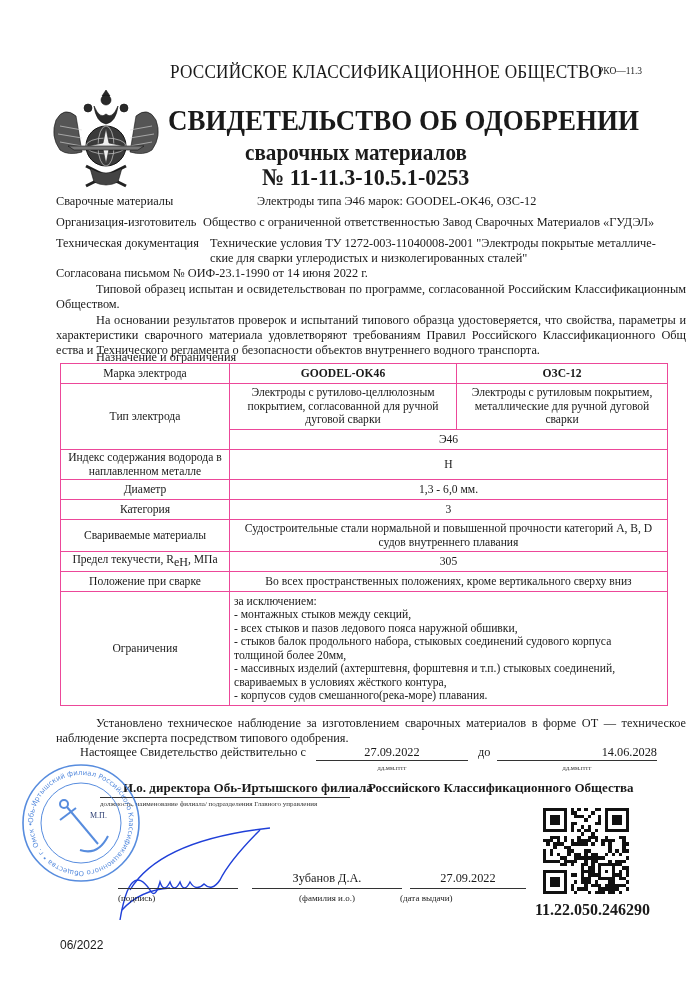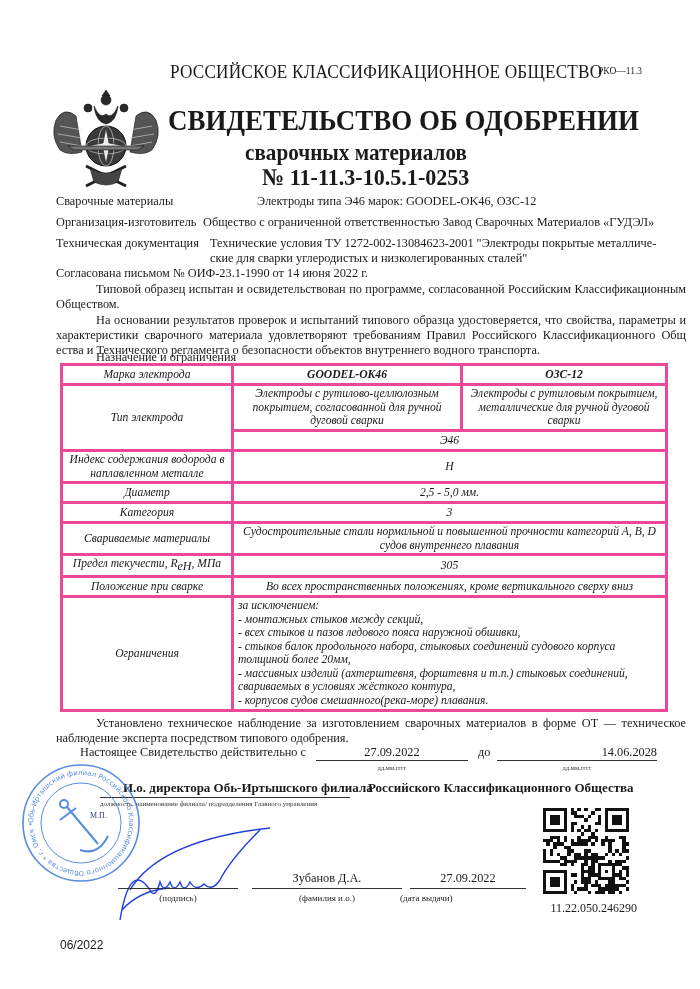--- a/index.html
+++ b/index.html
@@ -13,21 +13,21 @@
   .cert-num { left: 262px; top: 164px; font-size: 24px; font-weight: bold; white-space: nowrap; transform: scaleX(0.92); transform-origin: left top; }
   .emblem { left: 46px; top: 86px; width: 120px; height: 110px; }
 
   .info { font-size: 12.3px; line-height: 15px; white-space: nowrap; }
   .lbl { left: 56px; }
   .para { left: 56px; width: 630px; font-size: 12.3px; line-height: 15px; text-align: justify; }
   .indent { text-indent: 40px; }
 
   table.spec { position: absolute; left: 60px; top: 363px; width: 608px; border-collapse: collapse;
                font-size: 11.6px; line-height: 13.5px; }
-  table.spec td { border: 3px solid #ec4899; text-align: center; vertical-align: middle; padding: 1px 4px; font-style: italic; }
+  table.spec td { border: 1px solid #ec4899; text-align: center; vertical-align: middle; padding: 1px 4px; }
   table.spec td.c1 { width: 160px; }
   table.spec td.c2 { width: 218px; }
   .bold { font-weight: bold; }
   .left { text-align: left !important; }
   sub { font-size: 12px; }
 
   .line { position: absolute; border-bottom: 1px solid #333; height: 0; }
   .tiny { font-size: 6.5px; color: #333; }
   .small { font-size: 9px; color: #222; }
   .sig-title { font-size: 13px; font-weight: bold; white-space: nowrap; }
@@ -70,21 +70,21 @@
 <div class="abs cert-sub">сварочных материалов</div>
 <div class="abs cert-num">№ 11-11.3-10.5.1-0253</div>
 
 <div class="abs info lbl" style="top:194px">Сварочные материалы</div>
 <div class="abs info" style="left:257px; top:194px">Электроды типа Э46 марок: GOODEL-OK46, ОЗС-12</div>
 
 <div class="abs info lbl" style="top:215px">Организация-изготовитель</div>
 <div class="abs info" style="left:203px; top:215px">Общество с ограниченной ответственностью Завод Сварочных Материалов «ГУДЭЛ»</div>
 
 <div class="abs info lbl" style="top:236px">Техническая документация</div>
-<div class="abs info" style="left:210px; top:236px">Технические условия ТУ  1272-002-13084623-2001 "Электроды покрытые металличе-</div>
+<div class="abs info" style="left:210px; top:236px">Технические условия ТУ  1272-003-11040008-2001 "Электроды покрытые металличе-</div>
 <div class="abs info" style="left:210px; top:251px">ские для сварки углеродистых и низколегированных сталей"</div>
 
 <div class="abs info lbl" style="top:266px">Согласована   письмом № ОИФ-23.1-1990 от 14 июня 2022 г.</div>
 
 <div class="abs para indent" style="top:282px">Типовой образец испытан и освидетельствован по программе, согласованной Российским Классификационным Обществом.</div>
 <div class="abs para indent" style="top:313px">На основании результатов проверок и испытаний типового образца удостоверяется, что свойства, параметры и характеристики сварочного материала удовлетворяют требованиям Правил Российского Классификационного Общ ества и Технического регламента о безопасности объектов  внутреннего водного транспорта.</div>
 <div class="abs info" style="left:96px; top:350px">Назначение и ограничения</div>
 
 <table class="spec">
   <tbody>
@@ -100,21 +100,21 @@
   </tr>
   <tr style="height:20px">
     <td colspan="2">Э46</td>
   </tr>
   <tr style="height:30px">
     <td class="c1">Индекс содержания водорода в наплавленном металле</td>
     <td colspan="2">H</td>
   </tr>
   <tr style="height:20px">
     <td class="c1">Диаметр</td>
-    <td colspan="2">2,5 - 5,0 мм.</td>
+    <td colspan="2">1,3 - 6,0 мм.</td>
   </tr>
   <tr style="height:20px">
     <td class="c1">Категория</td>
     <td colspan="2">3</td>
   </tr>
   <tr style="height:32px">
     <td class="c1">Свариваемые материалы</td>
     <td colspan="2">Судостроительные стали нормальной и повышенной прочности категорий A, B, D судов внутреннего плавания</td>
   </tr>
   <tr style="height:20px">
@@ -175,21 +175,21 @@
 
 <svg class="abs signature" viewBox="0 0 180 110">
   <g fill="none" stroke="#1f3fd8" stroke-width="1.4">
     <path d="M30 70 Q60 20 170 8"></path>
     <path d="M20 100 Q30 40 50 70 Q55 80 60 62 Q64 74 70 62 Q74 74 80 62 Q84 74 90 62 Q96 72 104 64 Q112 72 120 60 Q130 40 160 10"></path>
     <path d="M22 90 Q40 70 70 68"></path>
   </g>
 </svg>
 
 <div class="line" style="left:118px; top:888px; width:120px;"></div>
-<div class="abs small" style="left:118px; width:120px; text-align:center; top:893px">(подпись)</div>
+<div class="abs small" style="left:118px; width:120px; top:893px">(подпись)</div>
 
 <div class="abs info" style="left:252px; width:150px; text-align:center; top:871px">Зубанов Д.А.</div>
 <div class="line" style="left:252px; top:888px; width:150px;"></div>
 <div class="abs small" style="left:252px; width:150px; text-align:center; top:893px">(фамилия и.о.)</div>
 
 <div class="abs info" style="left:410px; width:116px; text-align:center; top:871px">27.09.2022</div>
 <div class="line" style="left:410px; top:888px; width:116px;"></div>
 <div class="abs small" style="left:400px; width:116px; text-align:left; top:893px">(дата выдачи)</div>
 
 <svg class="abs qr" viewBox="0 0 25 25" shape-rendering="crispEdges">
@@ -408,15 +408,15 @@
     <rect x="18" y="0" width="7" height="7" fill="#111"></rect>
     <rect x="19" y="1" width="5" height="5" fill="#fff"></rect>
     <rect x="20" y="2" width="3" height="3" fill="#111"></rect>
     <rect x="0" y="18" width="7" height="7" fill="#111"></rect>
     <rect x="1" y="19" width="5" height="5" fill="#fff"></rect>
     <rect x="2" y="20" width="3" height="3" fill="#111"></rect>
     <rect x="16" y="16" width="5" height="5" fill="#111"></rect>
     <rect x="17" y="17" width="3" height="3" fill="#fff"></rect>
     <rect x="18" y="18" width="1" height="1" fill="#111"></rect>
   </svg>
-<div class="abs" style="left:535px; width:102px; text-align:right; top:901px; font-size:12px; font-weight:normal">11.22.050.246290</div>
+<div class="abs" style="left:535px; width:102px; text-align:right; top:901px; font-size:16px; font-weight:bold">11.22.050.246290</div>
 
 <div class="abs" style="left:60px; top:938px; font-size:12px; font-family:'Liberation Sans', sans-serif">06/2022</div>
 
 </body></html>

